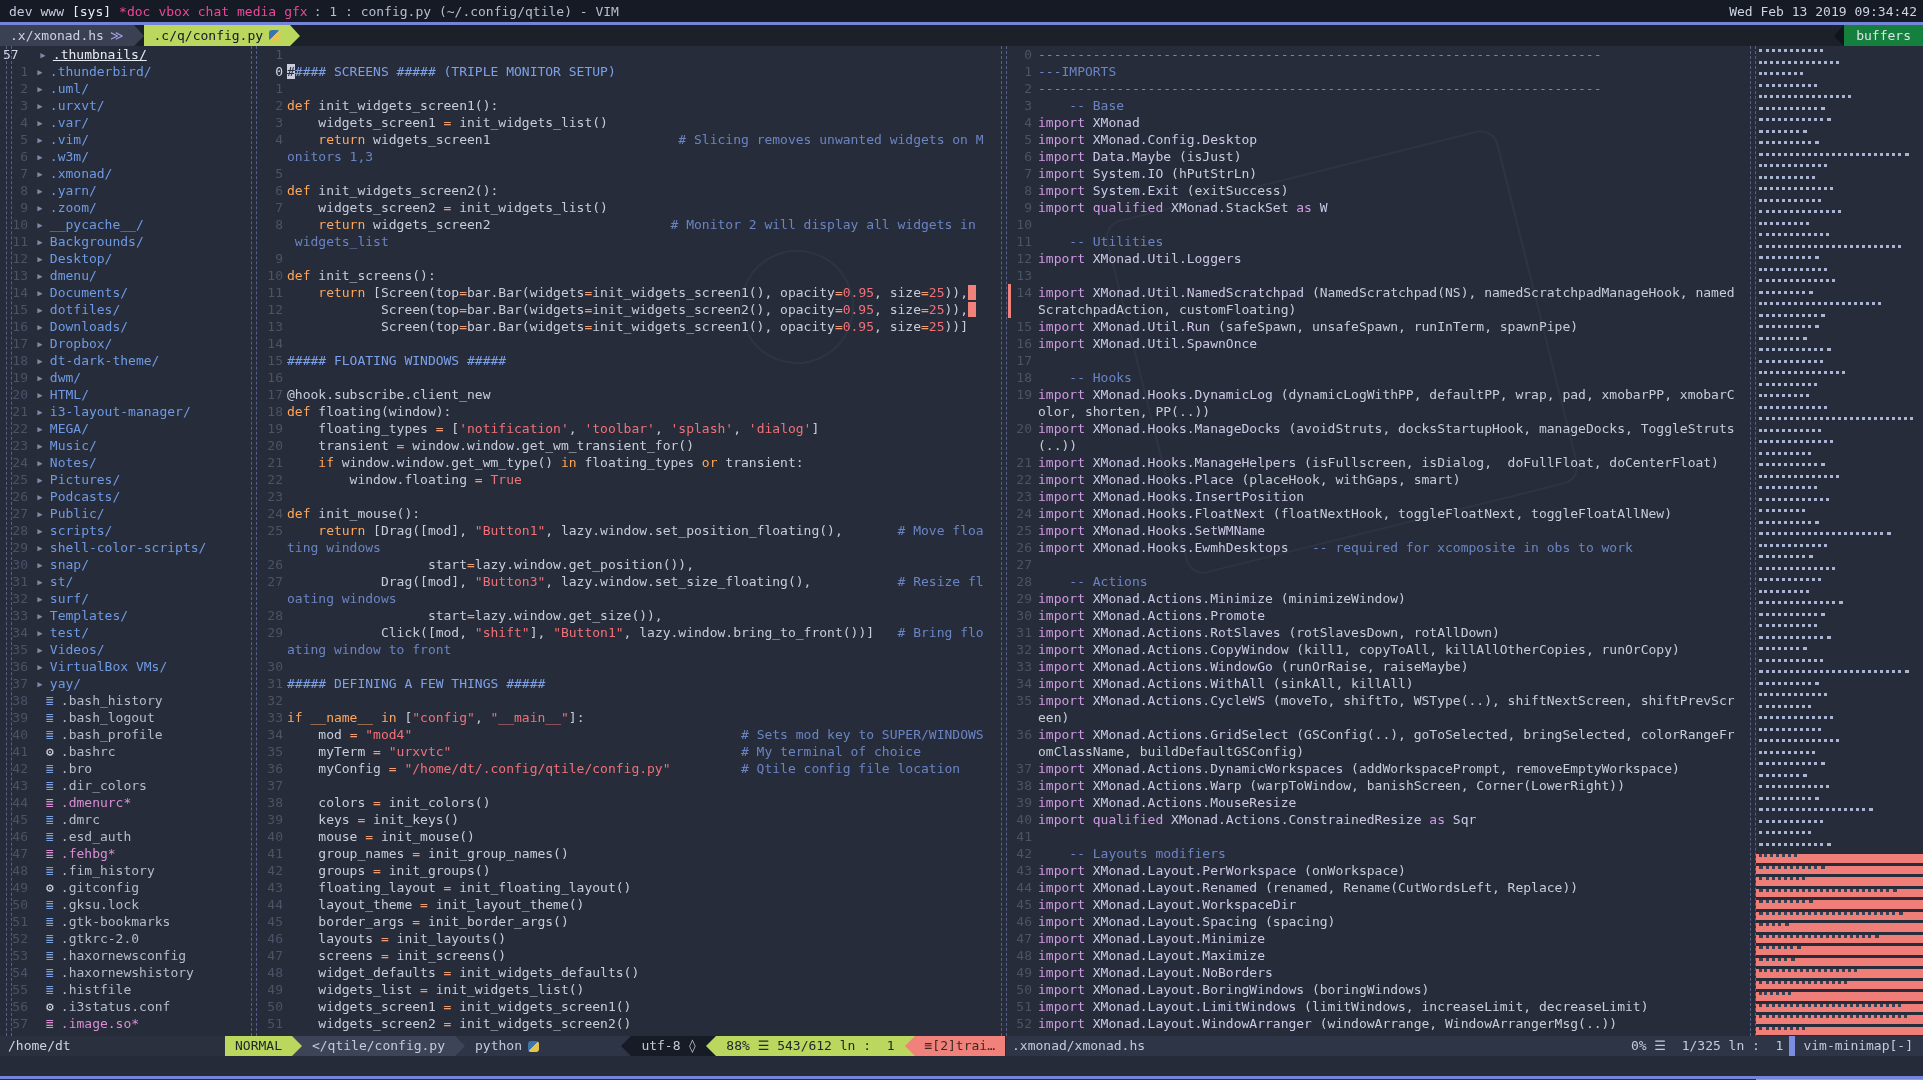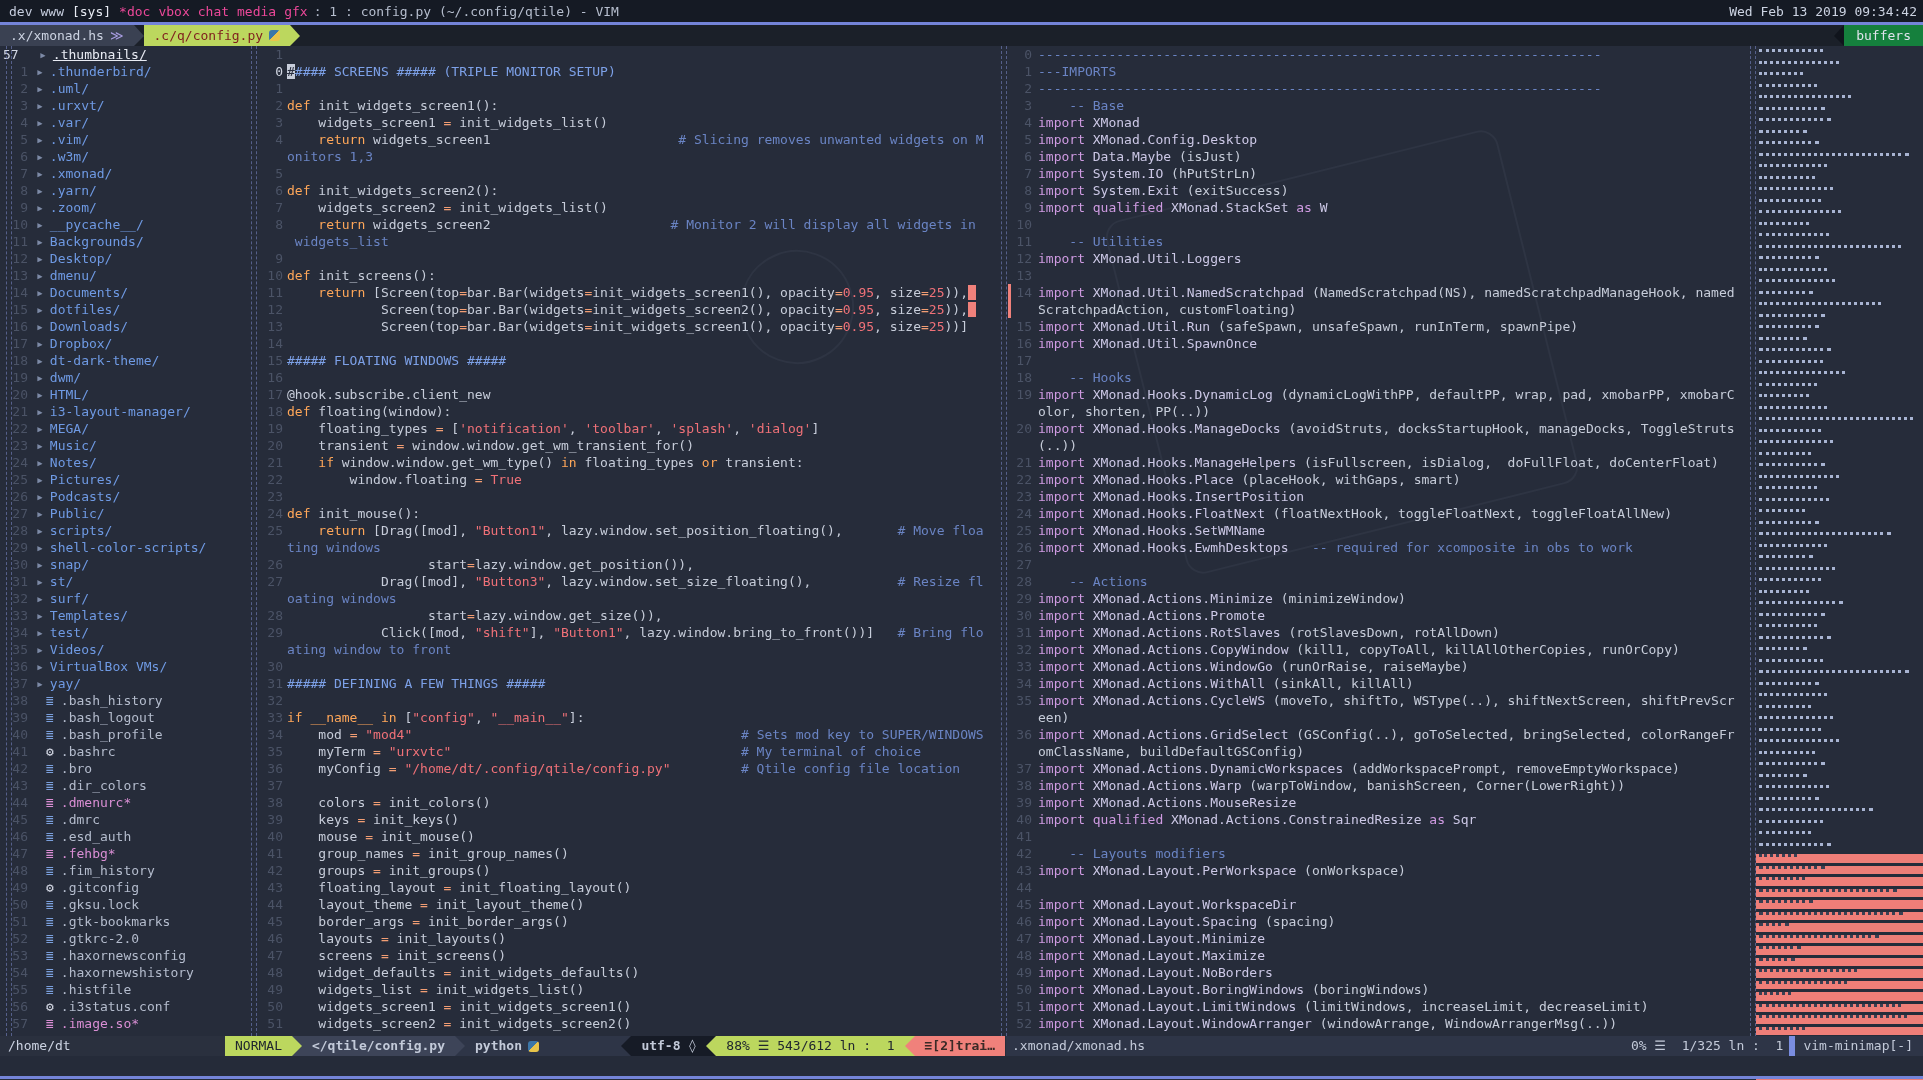--- a/index.html
+++ b/index.html
@@ -12,21 +12,21 @@
   #tags span{padding:0 4px;}
   .tag-n{color:#c6cdde}.tag-sel{color:#e8ebf3}.tag-u{color:#ec4899}
   #wm-title{color:#b6bece;padding-left:2px;}
   #clock{margin-left:auto;padding-right:6px;color:#ccd3e2;}
   .hline{position:absolute;left:0;width:1923px;height:3px;background:#7484d8;}
   
   #tabline{position:absolute;left:0;top:25px;width:1923px;height:21px;background:#1b2029;
     display:flex;align-items:stretch;font-size:13px;}
   .tab{display:flex;align-items:center;white-space:pre;padding:0 10px;}
   #tab1{background:#3a4152;color:#ccd3e2;}
-  #tab2{background:#bcd75e;color:#7f1d1d;}
+  #tab2{background:#bcd75e;color:#0f172a;}
   .tr{width:0;height:0;border-top:11px solid transparent;border-bottom:10px solid transparent;}
   #tab1-arr{border-left:10px solid #3a4152;}
   #tab2-arr{border-left:10px solid #bcd75e;}
   .hask-ic{color:#a79ce0;padding-left:6px;}
   .py-ic{display:inline-block;width:11px;height:11px;border-radius:3px;margin-left:6px;
     background:linear-gradient(135deg,#3c76a8 50%,#e8c44a 50%);}
   #buffers-wrap{margin-left:auto;display:flex;align-items:stretch;}
   #buffers-arr{width:0;height:0;border-top:11px solid transparent;border-bottom:10px solid transparent;
     border-right:10px solid #10141c;}
   #buffers{background:#15803d;color:#dfe3ec;display:flex;align-items:center;padding:0 12px;}
@@ -62,21 +62,21 @@
   .xname{color:#d98ed4;}
   
   .vguide{position:absolute;top:46px;height:990px;width:4px;
     border-left:1px dashed rgba(125,140,205,.55);border-right:1px dashed rgba(125,140,205,.55);}
   
   .sbar{position:absolute;top:1036px;height:20px;font-size:13px;line-height:20px;white-space:pre;
     display:flex;align-items:stretch;}
   #tree-status{left:0;width:222px;background:#2a303e;color:#ccd3e2;padding-left:8px;}
   #mid-status{left:225px;width:780px;background:#2e3547;color:#c3cad9;}
   #right-status{left:1006px;width:917px;background:#2e3547;color:#c3cad9;}
-  .seg{display:flex;align-items:center;padding:0 10px;font-weight:bold;}
+  .seg{display:flex;align-items:center;padding:0 10px;}
   .seg-green{background:#bcd75e;color:#20262f;font-weight:normal;}
   .seg-path{background:#3d4458;}
   .seg-black{background:#161b26;}
   .seg-red{background:#f0817b;color:#3a2a26;}
   .pa{width:0;height:0;border-top:10px solid transparent;border-bottom:10px solid transparent;flex:none;}
   .pa-g2p{border-left:10px solid #bcd75e;background:#3d4458;}
   .pa-p2b{border-left:10px solid #3d4458;background:#2e3547;}
   .pa-r2k{border-right:10px solid #161b26;background:#2e3547;}
   .pa-k2g{border-right:10px solid #bcd75e;background:#161b26;}
   .pa-g2r{border-right:10px solid #f0817b;background:#bcd75e;}
@@ -292,21 +292,21 @@
       <div class="crow"><span class="gut"></span><span class="code"><span class="p">een)</span></span></div>
       <div class="crow"><span class="gut">36</span><span class="code"><span class="m">import</span><span class="t"> XMonad.Actions.GridSelect</span><span class="p"> (GSConfig(..), goToSelected, bringSelected, colorRangeFr</span></span></div>
       <div class="crow"><span class="gut"></span><span class="code"><span class="p">omClassName, buildDefaultGSConfig)</span></span></div>
       <div class="crow"><span class="gut">37</span><span class="code"><span class="m">import</span><span class="t"> XMonad.Actions.DynamicWorkspaces</span><span class="p"> (addWorkspacePrompt, removeEmptyWorkspace)</span></span></div>
       <div class="crow"><span class="gut">38</span><span class="code"><span class="m">import</span><span class="t"> XMonad.Actions.Warp</span><span class="p"> (warpToWindow, banishScreen, Corner(LowerRight))</span></span></div>
       <div class="crow"><span class="gut">39</span><span class="code"><span class="m">import</span><span class="t"> XMonad.Actions.MouseResize</span></span></div>
       <div class="crow"><span class="gut">40</span><span class="code"><span class="m">import qualified</span><span class="t"> XMonad.Actions.ConstrainedResize</span><span class="m"> as</span><span class="t"> Sqr</span></span></div>
       <div class="crow"><span class="gut">41</span><span class="code"></span></div>
       <div class="crow"><span class="gut">42</span><span class="code"><span class="c">    -- Layouts modifiers</span></span></div>
       <div class="crow"><span class="gut">43</span><span class="code"><span class="m">import</span><span class="t"> XMonad.Layout.PerWorkspace</span><span class="p"> (onWorkspace)</span></span></div>
-      <div class="crow"><span class="gut">44</span></div>
+      <div class="crow"><span class="gut">44</span><span class="code"><span class="m">import</span><span class="t"> XMonad.Layout.Renamed</span><span class="p"> (renamed, Rename(CutWordsLeft, Replace))</span></span></div>
       <div class="crow"><span class="gut">45</span><span class="code"><span class="m">import</span><span class="t"> XMonad.Layout.WorkspaceDir</span></span></div>
       <div class="crow"><span class="gut">46</span><span class="code"><span class="m">import</span><span class="t"> XMonad.Layout.Spacing</span><span class="p"> (spacing)</span></span></div>
       <div class="crow"><span class="gut">47</span><span class="code"><span class="m">import</span><span class="t"> XMonad.Layout.Minimize</span></span></div>
       <div class="crow"><span class="gut">48</span><span class="code"><span class="m">import</span><span class="t"> XMonad.Layout.Maximize</span></span></div>
       <div class="crow"><span class="gut">49</span><span class="code"><span class="m">import</span><span class="t"> XMonad.Layout.NoBorders</span></span></div>
       <div class="crow"><span class="gut">50</span><span class="code"><span class="m">import</span><span class="t"> XMonad.Layout.BoringWindows</span><span class="p"> (boringWindows)</span></span></div>
       <div class="crow"><span class="gut">51</span><span class="code"><span class="m">import</span><span class="t"> XMonad.Layout.LimitWindows</span><span class="p"> (limitWindows, increaseLimit, decreaseLimit)</span></span></div>
       <div class="crow"><span class="gut">52</span><span class="code"><span class="m">import</span><span class="t"> XMonad.Layout.WindowArranger</span><span class="p"> (windowArrange, WindowArrangerMsg(..))</span></span></div>
     </div>
 

